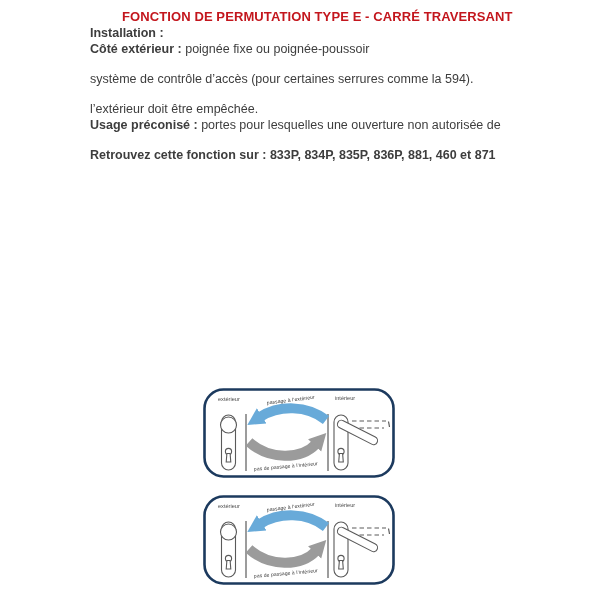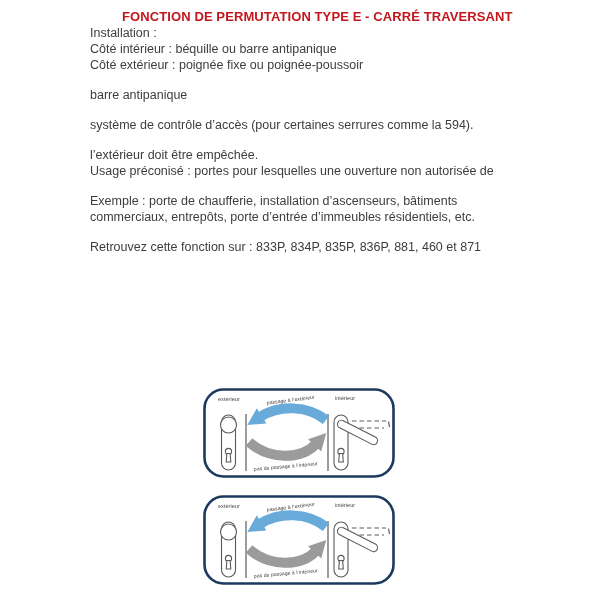--- a/index.html
+++ b/index.html
@@ -20,21 +20,21 @@
     font-size:12.5px;line-height:16px;
   }
   .doc-title{
     font-weight:bold;color:var(--title-red);font-size:13px;line-height:16px;
     letter-spacing:0.1px;
     padding-left:32px;
   }
   .para{margin:0 0 14px 0;}
   .para:first-of-type{margin-top:0;}
   .line{min-height:16px;}
-  .b{font-weight:normal;}
+  .b{font-weight:bold;}
   .diagram{
     position:absolute;left:203px;width:192px;height:90px;
   }
   #diagram-1{top:388px;}
   #diagram-2{top:495px;}
   .dlabel{font-size:5.6px;fill:#4a4a4a;}
   .alabel{font-size:4.9px;fill:#2e2e2e;letter-spacing:0.15px;}
   .outline{fill:#ffffff;stroke:#5a5a5a;stroke-width:1.1;}
   .dline{stroke:#5a5a5a;stroke-width:1.2;}
   .dash{stroke:#5a5a5a;stroke-width:1.1;stroke-dasharray:4.5,3;}
@@ -42,41 +42,35 @@
   .band-gray{stroke:var(--arrow-gray);stroke-width:10;fill:none;}
 </style>
 </head>
 <body>
 
 <div class="text-block">
   <div class="doc-title">FONCTION DE PERMUTATION TYPE E - CARRÉ TRAVERSANT</div>
 
   <div class="para">
     <div class="line"><span class="b">Installation :</span><span></span></div>
-    <div class="line"><span class="b">Côté intérieur :</span><span> béquille ou barre antipanique</span></div>
     <div class="line"><span class="b">Côté extérieur :</span><span> poignée fixe ou poignée-poussoir</span></div>
   </div>
 
   <div class="para">
-    <div class="line"><span class="b"></span><span>barre antipanique</span></div>
   </div>
 
   <div class="para">
     <div class="line"><span class="b"></span><span>système de contrôle d’accès (pour certaines serrures comme la 594).</span></div>
   </div>
 
   <div class="para">
     <div class="line"><span class="b"></span><span>l’extérieur doit être empêchée.</span></div>
     <div class="line"><span class="b">Usage préconisé :</span><span> portes pour lesquelles une ouverture non autorisée de</span></div>
   </div>
 
-  <div class="para">
-    <div class="line"><span class="b">Exemple :</span><span> porte de chaufferie, installation d’ascenseurs, bâtiments</span></div>
-    <div class="line"><span class="b"></span><span>commerciaux, entrepôts, porte d’entrée d’immeubles résidentiels, etc.</span></div>
-  </div>
 
   <div class="para">
     <div class="line"><span class="b">Retrouvez cette fonction sur : 833P, 834P, 835P, 836P, 881, 460 et 871</span><span></span></div>
   </div>
 </div>
 
 <svg id="diagram-1" class="diagram" viewBox="0 0 192 90">
   <defs>
     <marker id="mb1" markerUnits="userSpaceOnUse" markerWidth="20" markerHeight="20" refX="2" refY="10" orient="auto">
       <path d="M0,1 L17,10 L0,19 Z" style="fill:var(--arrow-blue)"></path>

